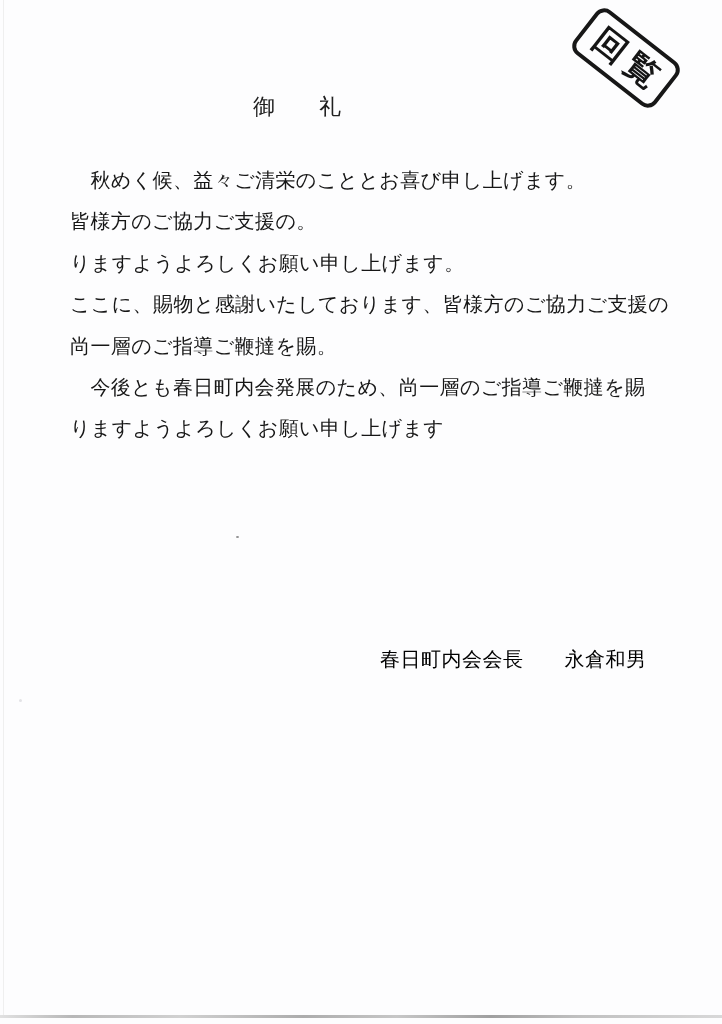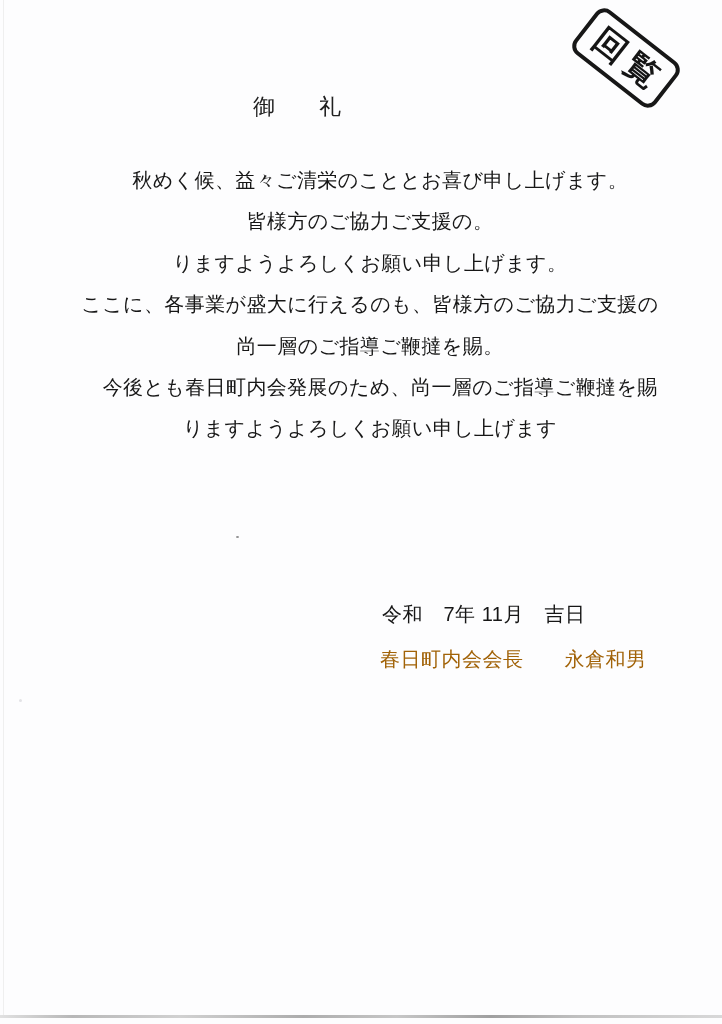--- a/index.html
+++ b/index.html
@@ -47,42 +47,41 @@
   }
   .body-text {
     position: absolute;
     top: 160px;
     left: 70px;
     width: 600px;
     font-size: 20px;
     line-height: 41.4px;
     letter-spacing: 0.4px;
     color: #161616;
-    text-align: center;
   }
   .body-text .line {
     white-space: pre;
   }
   .date-line {
     position: absolute;
     top: 601px;
     left: 382px;
     font-size: 20px;
     letter-spacing: 0.5px;
     white-space: pre;
     color: #161616;
   }
   .signature-line {
     position: absolute;
     top: 646px;
     left: 380px;
     font-size: 20px;
     letter-spacing: 0.5px;
     white-space: pre;
-    color: #a16207;
+    color: #000000;
   }
   
   .scan-bottom-edge {
     position: absolute;
     left: 0;
     top: 1015px;
     width: 722px;
     height: 3px;
     background: linear-gradient(to right,
       #dcdcdc 0%, #ababab 10%, #c9c9c9 25%, #9e9e9e 42%,
@@ -124,27 +123,26 @@
   <div class="stamp">
     <span>回覧</span>
   </div>
 
   <div class="title">御　　礼</div>
 
   <div class="body-text">
     <div class="line">　秋めく候、益々ご清栄のこととお喜び申し上げます。</div>
     <div class="line">皆様方のご協力ご支援の。</div>
     <div class="line">りますようよろしくお願い申し上げます。</div>
-    <div class="line">ここに、各事業が盛大に行えるのも、皆様方のご協力ご支援の</div>
+    <div class="line">ここに、賜物と感謝いたしております、皆様方のご協力ご支援の</div>
     <div class="line">尚一層のご指導ご鞭撻を賜。</div>
     <div class="line">　今後とも春日町内会発展のため、尚一層のご指導ご鞭撻を賜</div>
     <div class="line">りますようよろしくお願い申し上げます</div>
   </div>
 
-  <div class="date-line">令和　7年 11月　吉日</div>
 
   <div class="signature-line">春日町内会会長　　永倉和男</div>
 
   <div class="scan-left-edge"></div>
   <div class="speck-1"></div>
   <div class="speck-2"></div>
   <div class="scan-bottom-edge"></div>
 
 </div>
 

